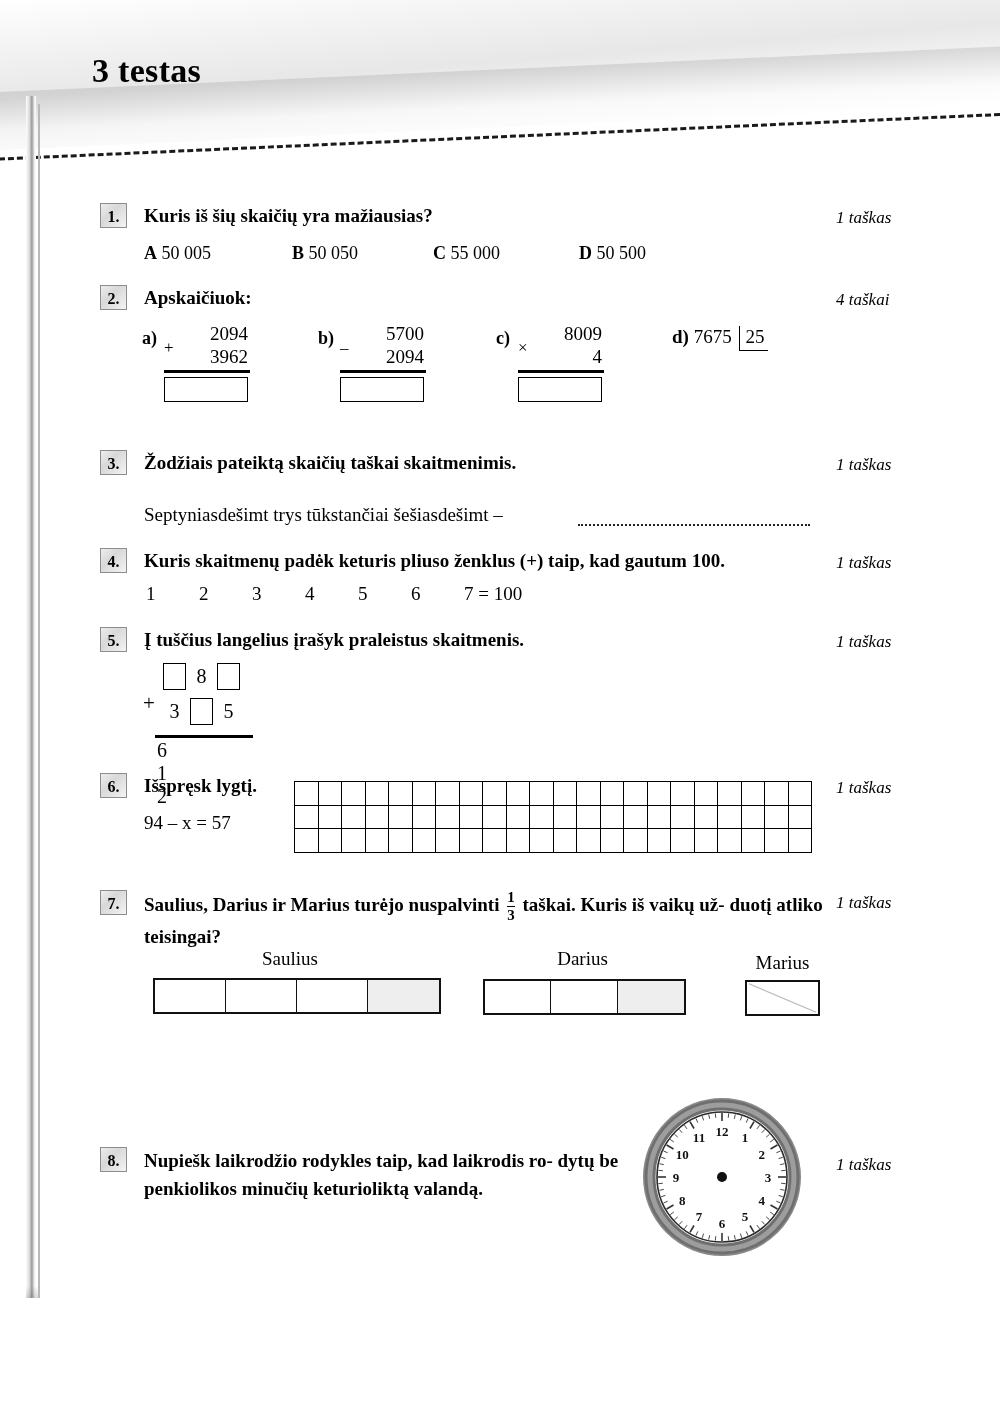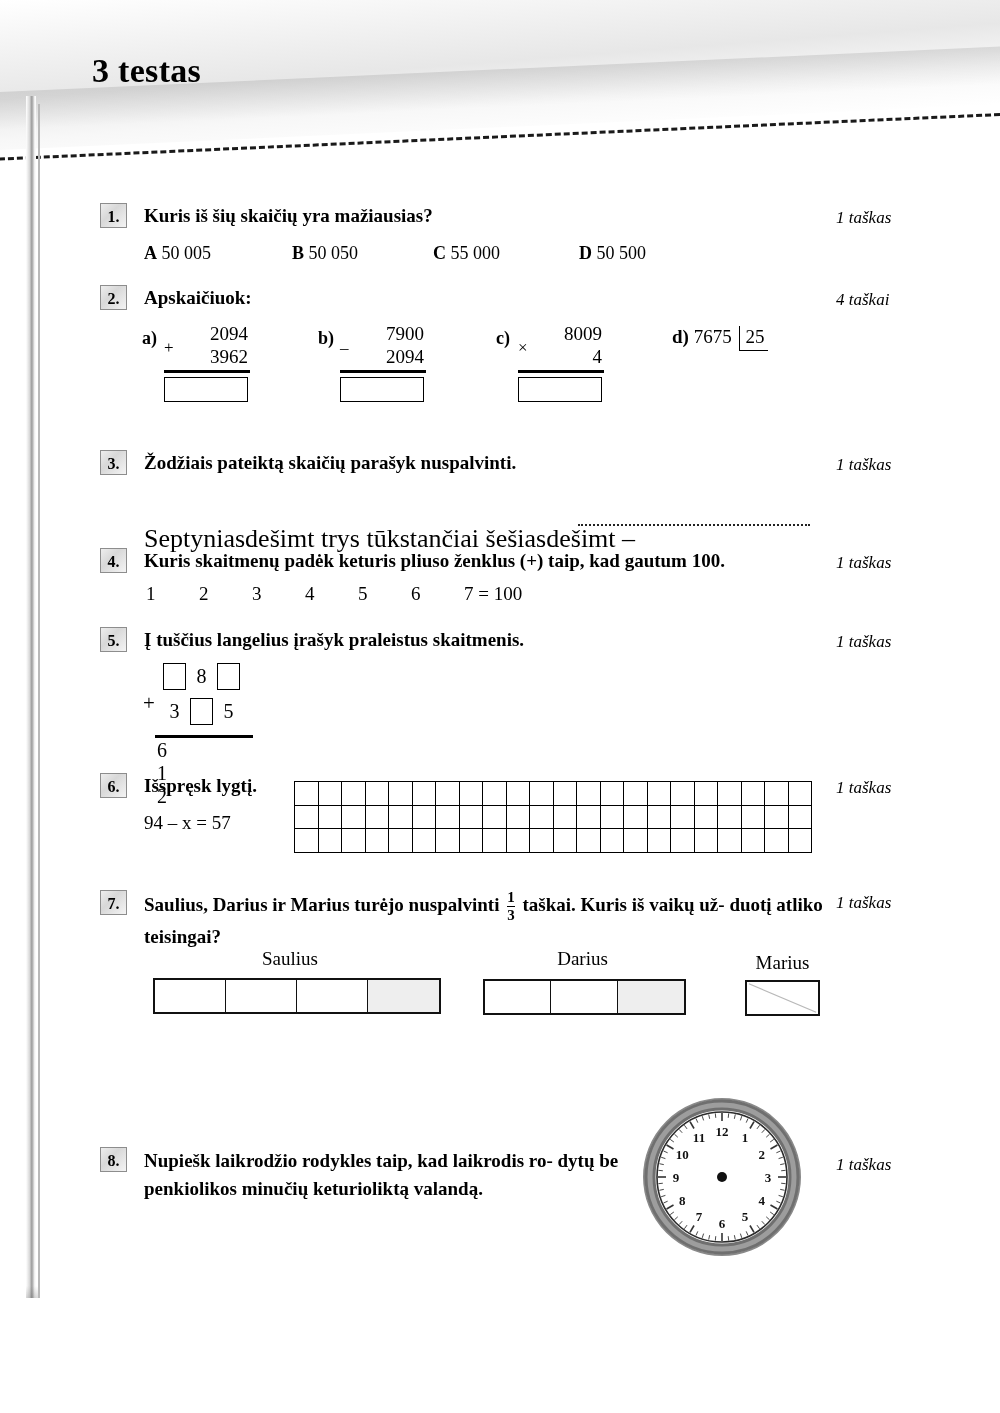--- a/index.html
+++ b/index.html
@@ -346,21 +346,21 @@
       <div>3962</div>
     </div>
     <div class="rule"></div>
     <div class="ansbox"></div>
   </div>
 
   <div class="calc" style="left:318px; top:322px">
     <div class="lbl">b)</div>
     <div class="op">–</div>
     <div class="nums">
-      <div>7900</div>
+      <div>5700</div>
       <div>2094</div>
     </div>
     <div class="rule"></div>
     <div class="ansbox"></div>
   </div>
 
   <div class="calc" style="left:496px; top:322px">
     <div class="lbl">c)</div>
     <div class="op">×</div>
     <div class="nums">
@@ -374,24 +374,24 @@
   <div class="calc div" style="left:672px; top:322px">
     <div class="divline">
       <span style="font-weight:bold">d)</span>
       <span>7675</span>
       <span class="divbar">25</span>
     </div>
   </div>
 
   <div class="q" style="top:450px">
     <div class="qnum">3.</div>
-    <div class="qtext">Žodžiais pateiktą skaičių parašyk nuspalvinti.</div>
+    <div class="qtext">Žodžiais pateiktą skaičių taškai skaitmenimis.</div>
   </div>
   <div class="points" style="top:455px">1 taškas</div>
-  <div style="position:absolute; left:144px; top:524px; font-size:26px; white-space:nowrap">Septyniasdešimt trys tūkstančiai šešiasdešimt –</div>
+  <div style="position:absolute; left:144px; top:504px; font-size:19px; white-space:nowrap">Septyniasdešimt trys tūkstančiai šešiasdešimt –</div>
   <div class="dotline" style="left:578px; top:524px; width:232px"></div>
 
   <div class="q" style="top:548px">
     <div class="qnum">4.</div>
     <div class="qtext">Kuris skaitmenų padėk keturis pliuso ženklus (+) taip, kad gautum 100.</div>
   </div>
   <div class="points" style="top:553px">1 taškas</div>
   <div class="opts" style="left:146px; top:583px; font-size:19px">
     <span>1</span>
     <span style="display:inline-block;width:34px"></span>

